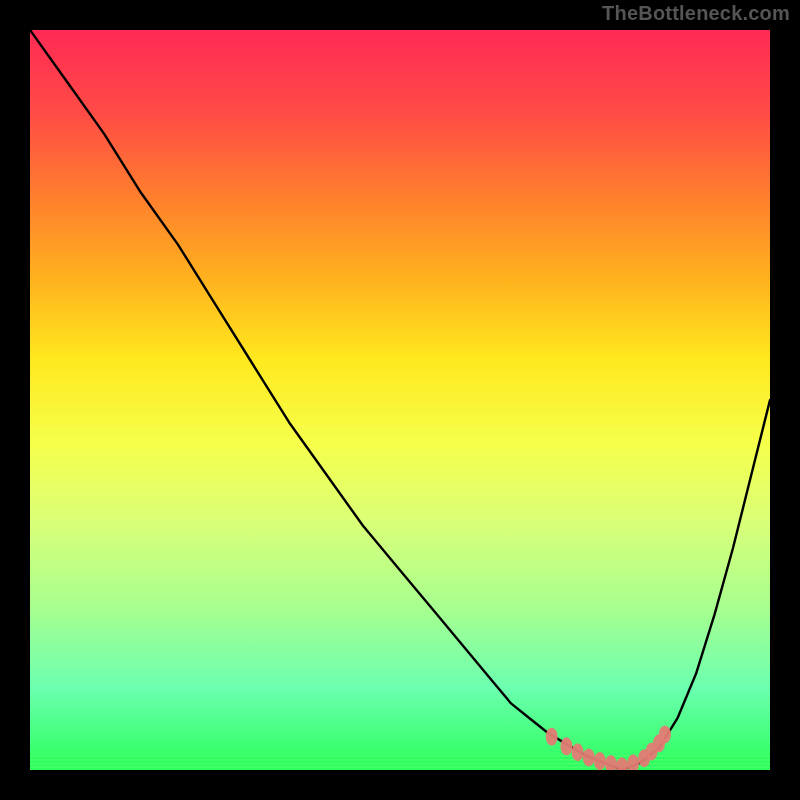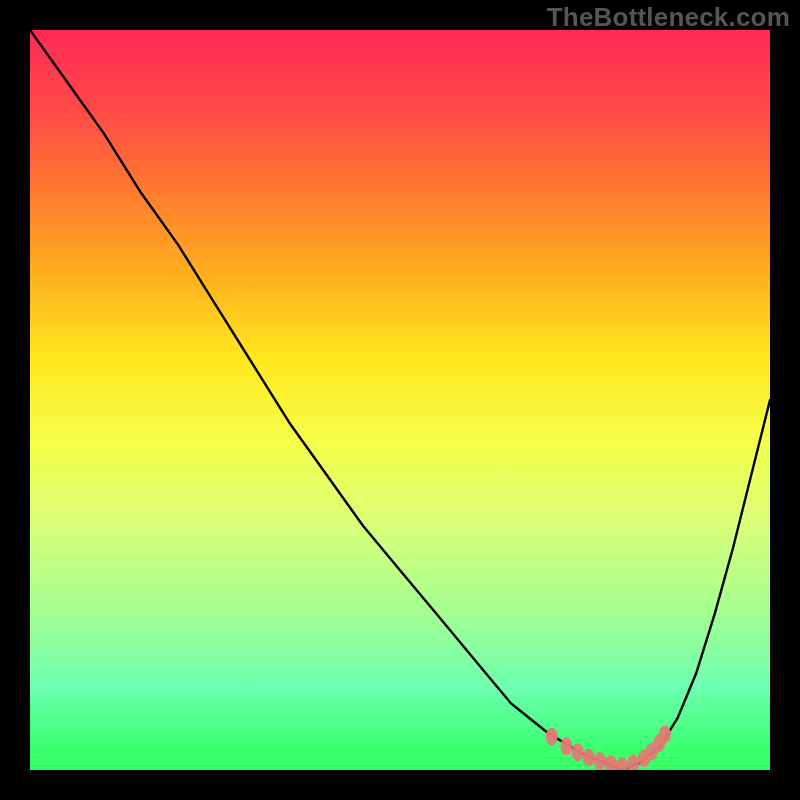--- a/index.html
+++ b/index.html
@@ -15,21 +15,21 @@
     position: relative;
     width: 800px;
     height: 800px;
     background: #000;
   }
   .watermark {
     position: absolute;
     top: 2px;
     right: 10px;
     color: #555;
-    font-size: 26px;
+    font-size: 20px;
     font-weight: 600;
     letter-spacing: 0.2px;
     z-index: 5;
   }
   .plot-area {
     position: absolute;
     left: 30px;
     top: 30px;
     width: 740px;
     height: 740px;

